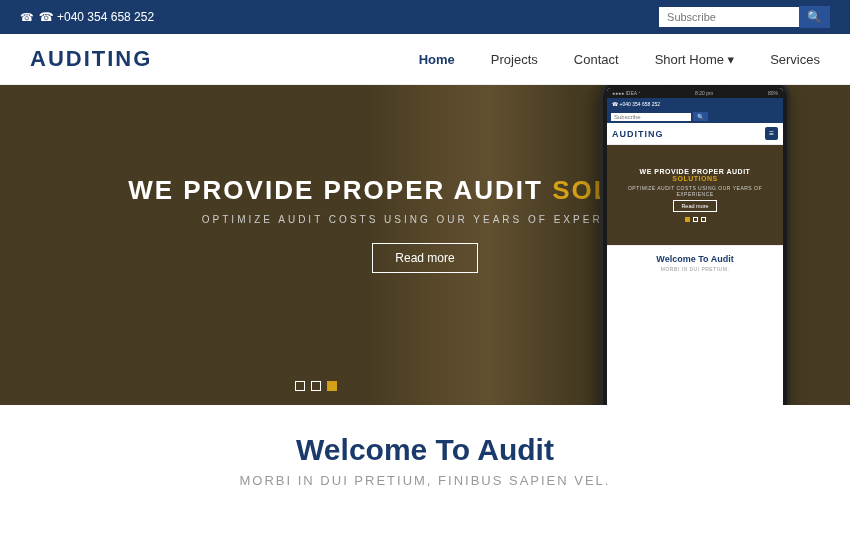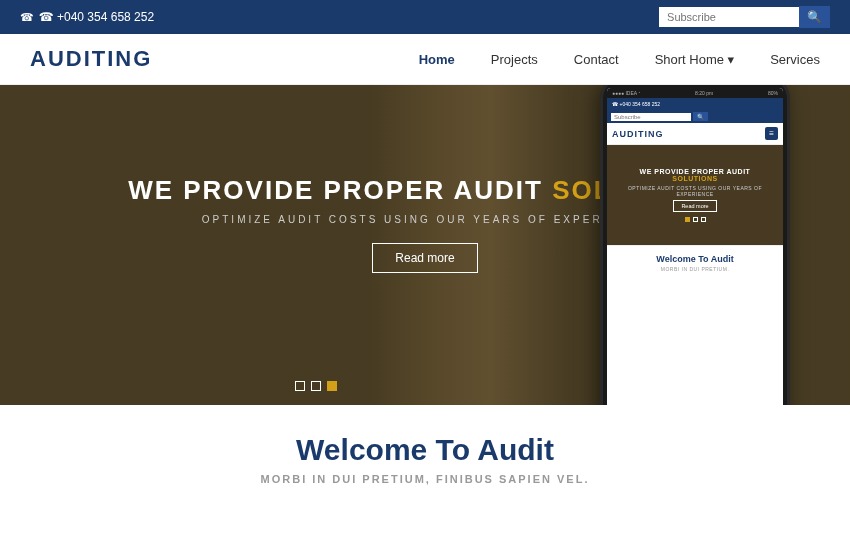--- a/index.html
+++ b/index.html
@@ -288,26 +288,25 @@
       background: #fff;
       padding: 28px 30px 15px;
       text-align: center;
     }
     .welcome-title {
       font-size: 30px;
       color: #1a3a6b;
       font-weight: bold;
     }
     .welcome-sub {
-      font-size: 11px;
+      font-size: 13px;
       color: #999;
       text-transform: uppercase;
       letter-spacing: 2px;
       margin-top: 6px;
-      font-weight: bold;
     }
 
     
     .hero-person {
       position: absolute;
       right: 280px;
       bottom: 0;
       top: 0;
       width: 200px;
       background: linear-gradient(

